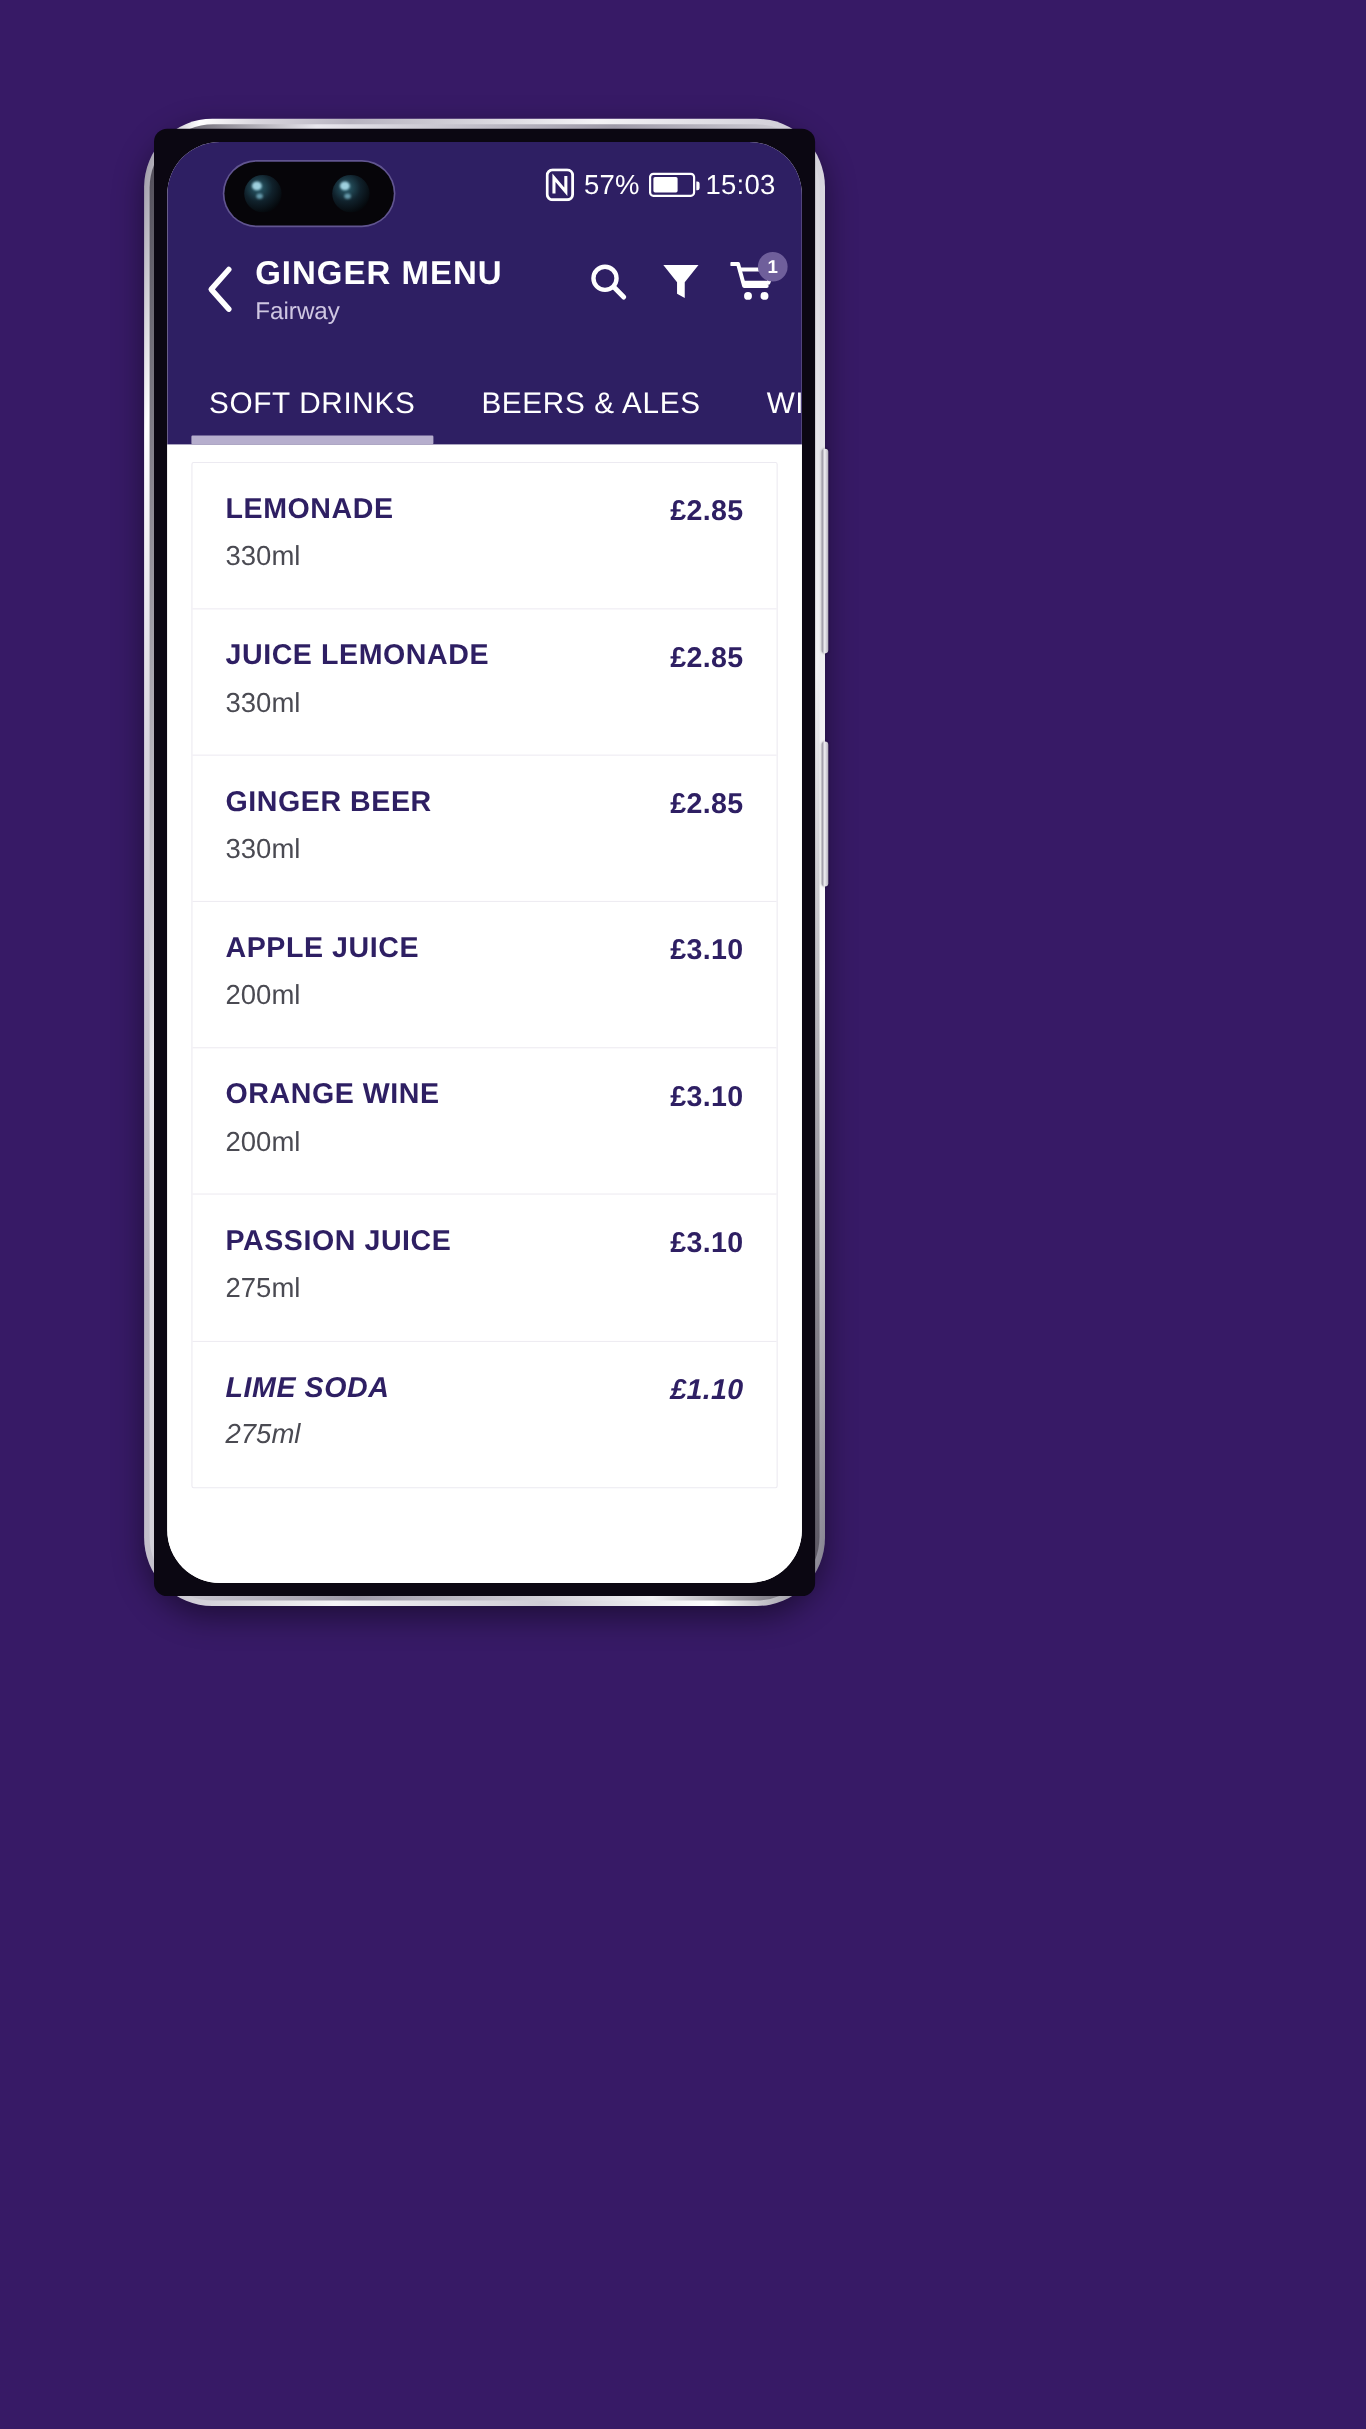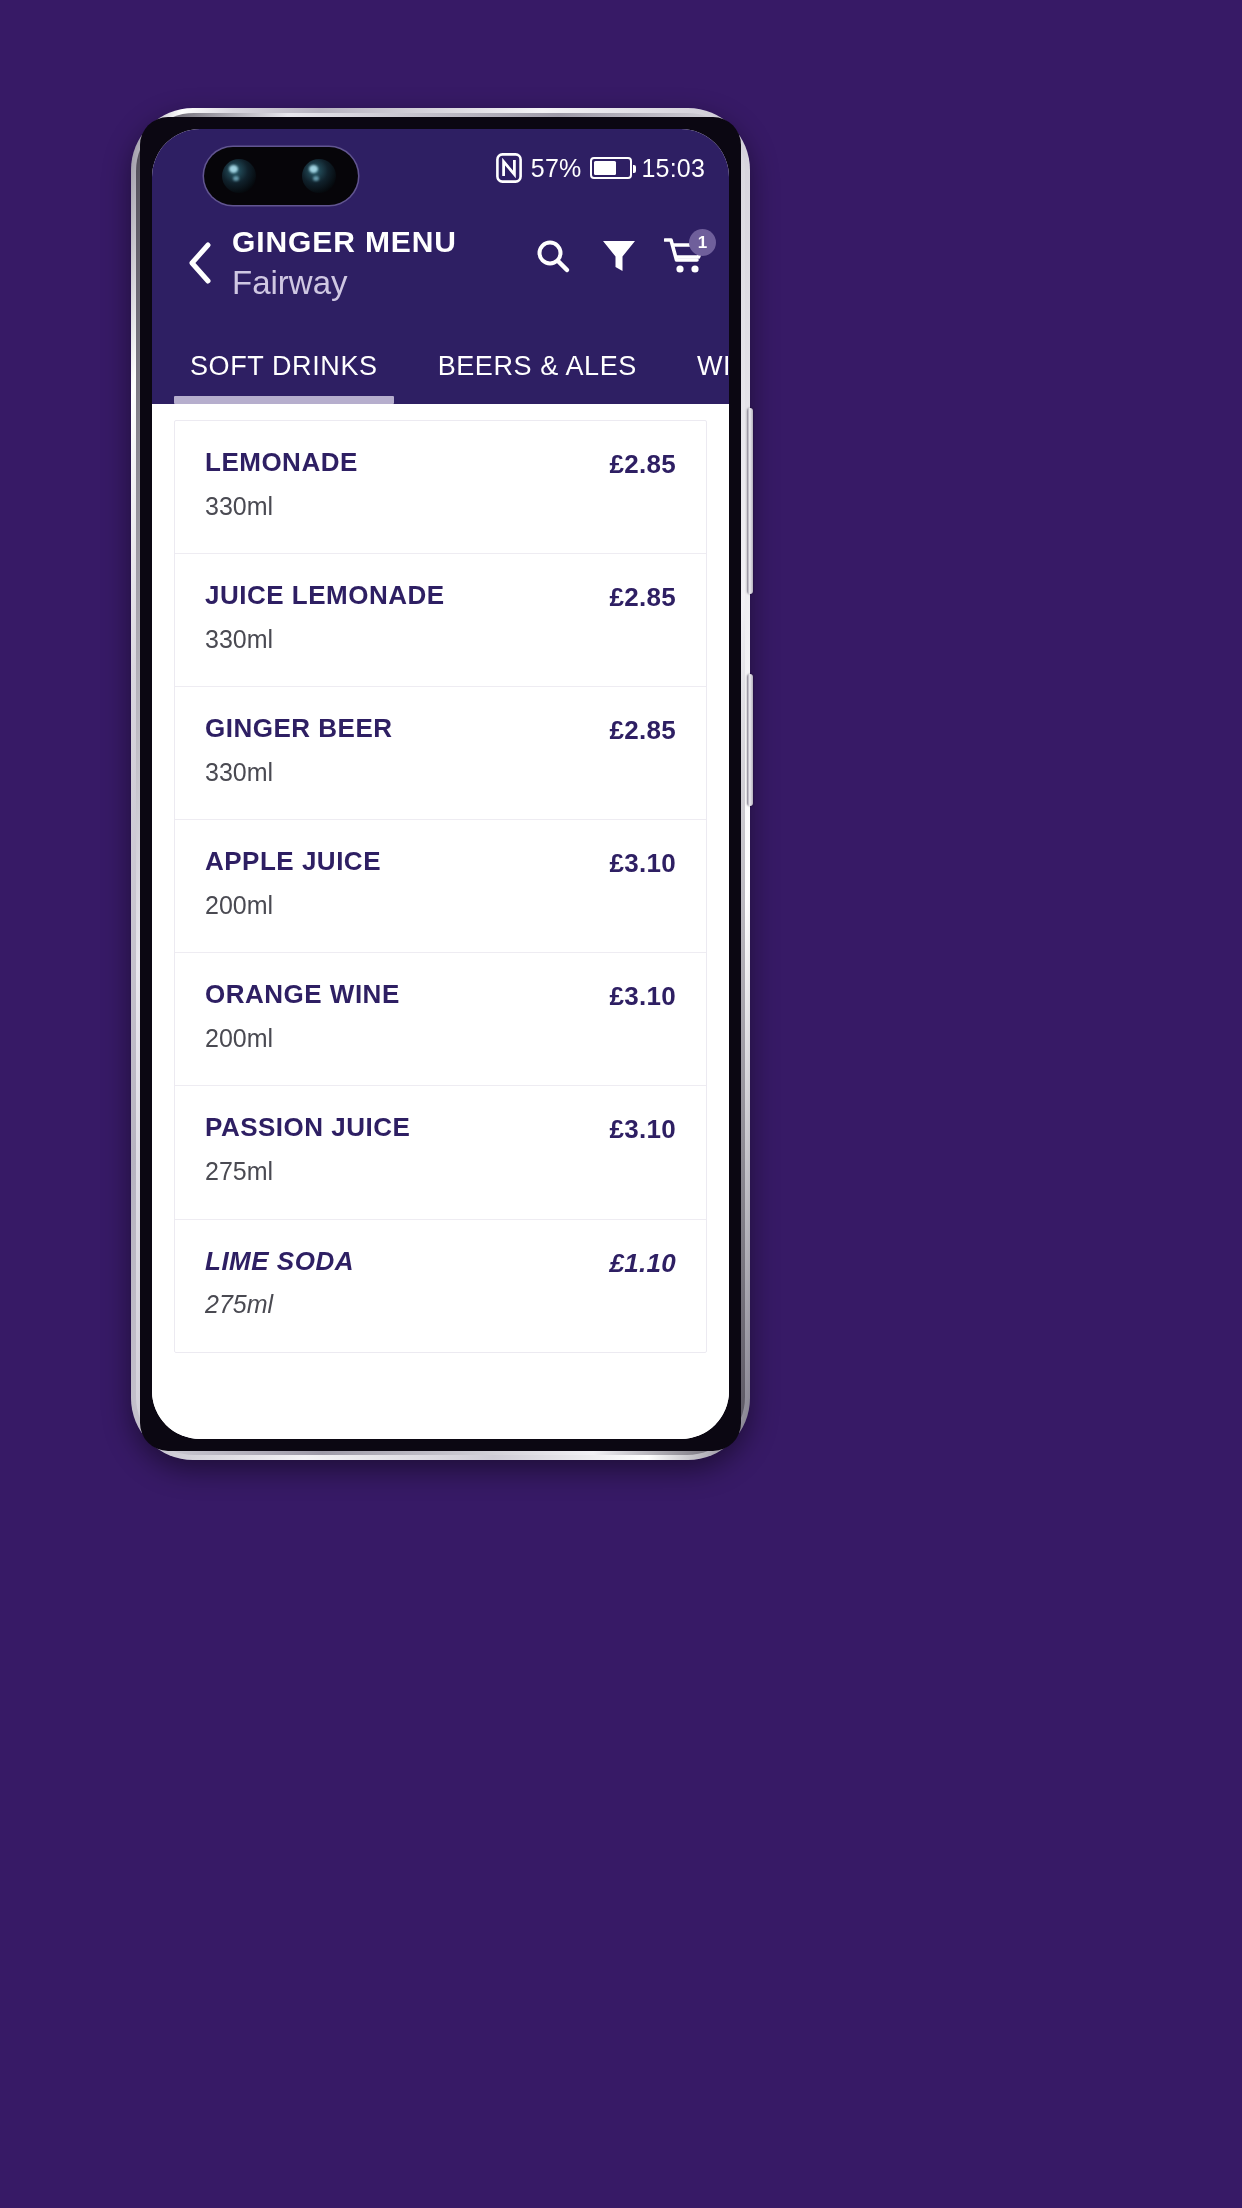--- a/index.html
+++ b/index.html
@@ -23,21 +23,21 @@
     background:linear-gradient(100deg,#8e8a99 0%,#ffffff 6%,#d9d6de 12%,#b7b3c0 22%,#f4f3f6 48%,#cfccd6 70%,#ffffff 88%,#7d7a88 100%);
     box-shadow:0 10px 28px rgba(0,0,0,.45);
   }
   .frame-inner {
     position:absolute; left:5px; top:5px; right:5px; bottom:5px;
     border-radius:58px;
     background:linear-gradient(100deg,#4b4753,#e9e7ee 18%,#9e9aa8 50%,#f2f1f5 82%,#55515d);
   }
   .bezel {
     position:absolute; left:9px; top:9px; right:9px; bottom:9px;
-    border-radius:28px;
+    border-radius:12px;
     background:#0b0712;
   }
   
   .screen {
     position:absolute; left:12px; top:12px; right:12px; bottom:12px;
     border-radius:48px;
     background:#ffffff;
     overflow:hidden;
   }
 
@@ -136,21 +136,21 @@
   .titles { flex:1 1 auto; min-width:0; }
   .title-main {
     color:#ffffff;
     font-size:30px;
     font-weight:bold;
     letter-spacing:.9px;
     line-height:1.16;
   }
   .title-sub {
     color:#cfc7e2;
-    font-size:33px;
+    font-size:22px;
     font-weight:normal;
     line-height:1.3;
     margin-top:2px;
   }
   .hdr-actions {
     display:flex; align-items:center; gap:26px;
     flex:0 0 auto;
     padding-bottom:14px;
   }
   .hdr-ico { position:relative; width:40px; height:40px; display:flex; align-items:center; justify-content:center; }

